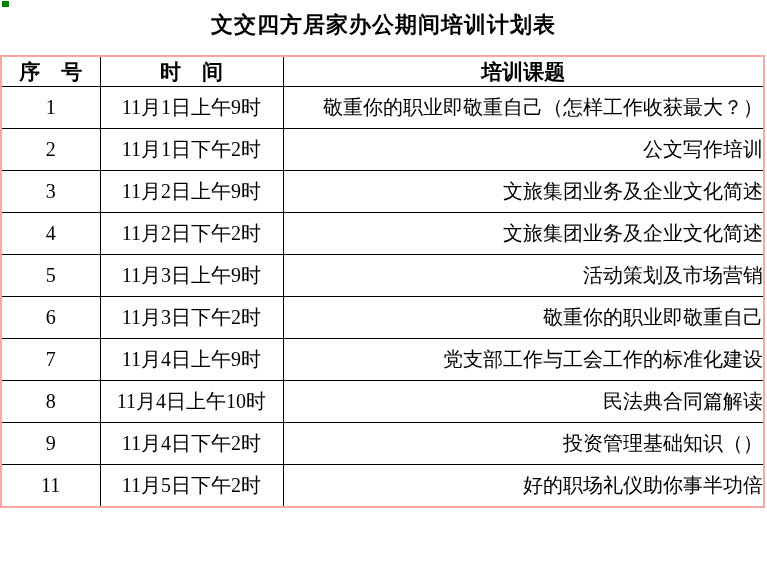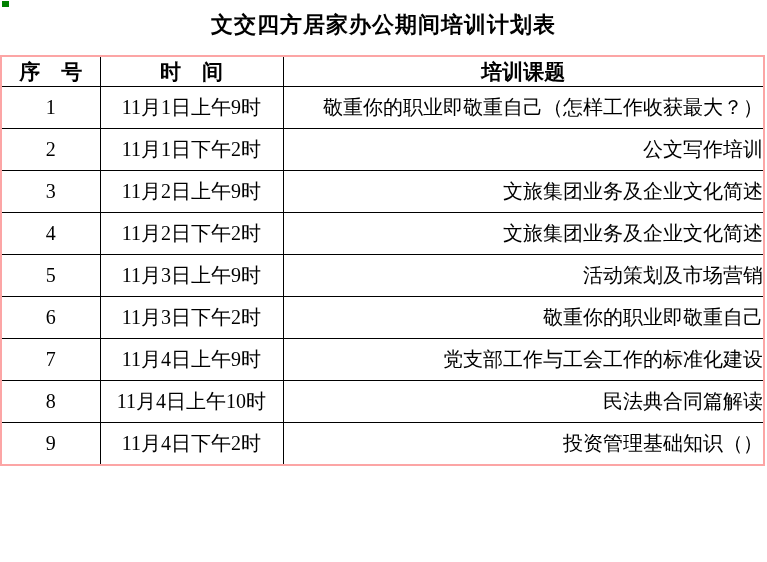--- a/index.html
+++ b/index.html
@@ -124,14 +124,19 @@
       <tr>
         <td class="cell-no">8</td>
         <td class="cell-time">11月4日上午10时</td>
         <td class="cell-topic">民法典合同篇解读</td>
       </tr>
       <tr>
         <td class="cell-no">9</td>
         <td class="cell-time">11月4日下午2时</td>
         <td class="cell-topic">投资管理基础知识（）</td>
       </tr>
+      <tr>
+        <td class="cell-no">11</td>
+        <td class="cell-time">11月5日下午2时</td>
+        <td class="cell-topic">好的职场礼仪助你事半功倍</td>
+      </tr>
     </tbody>
 </table>
 
 </body></html>

